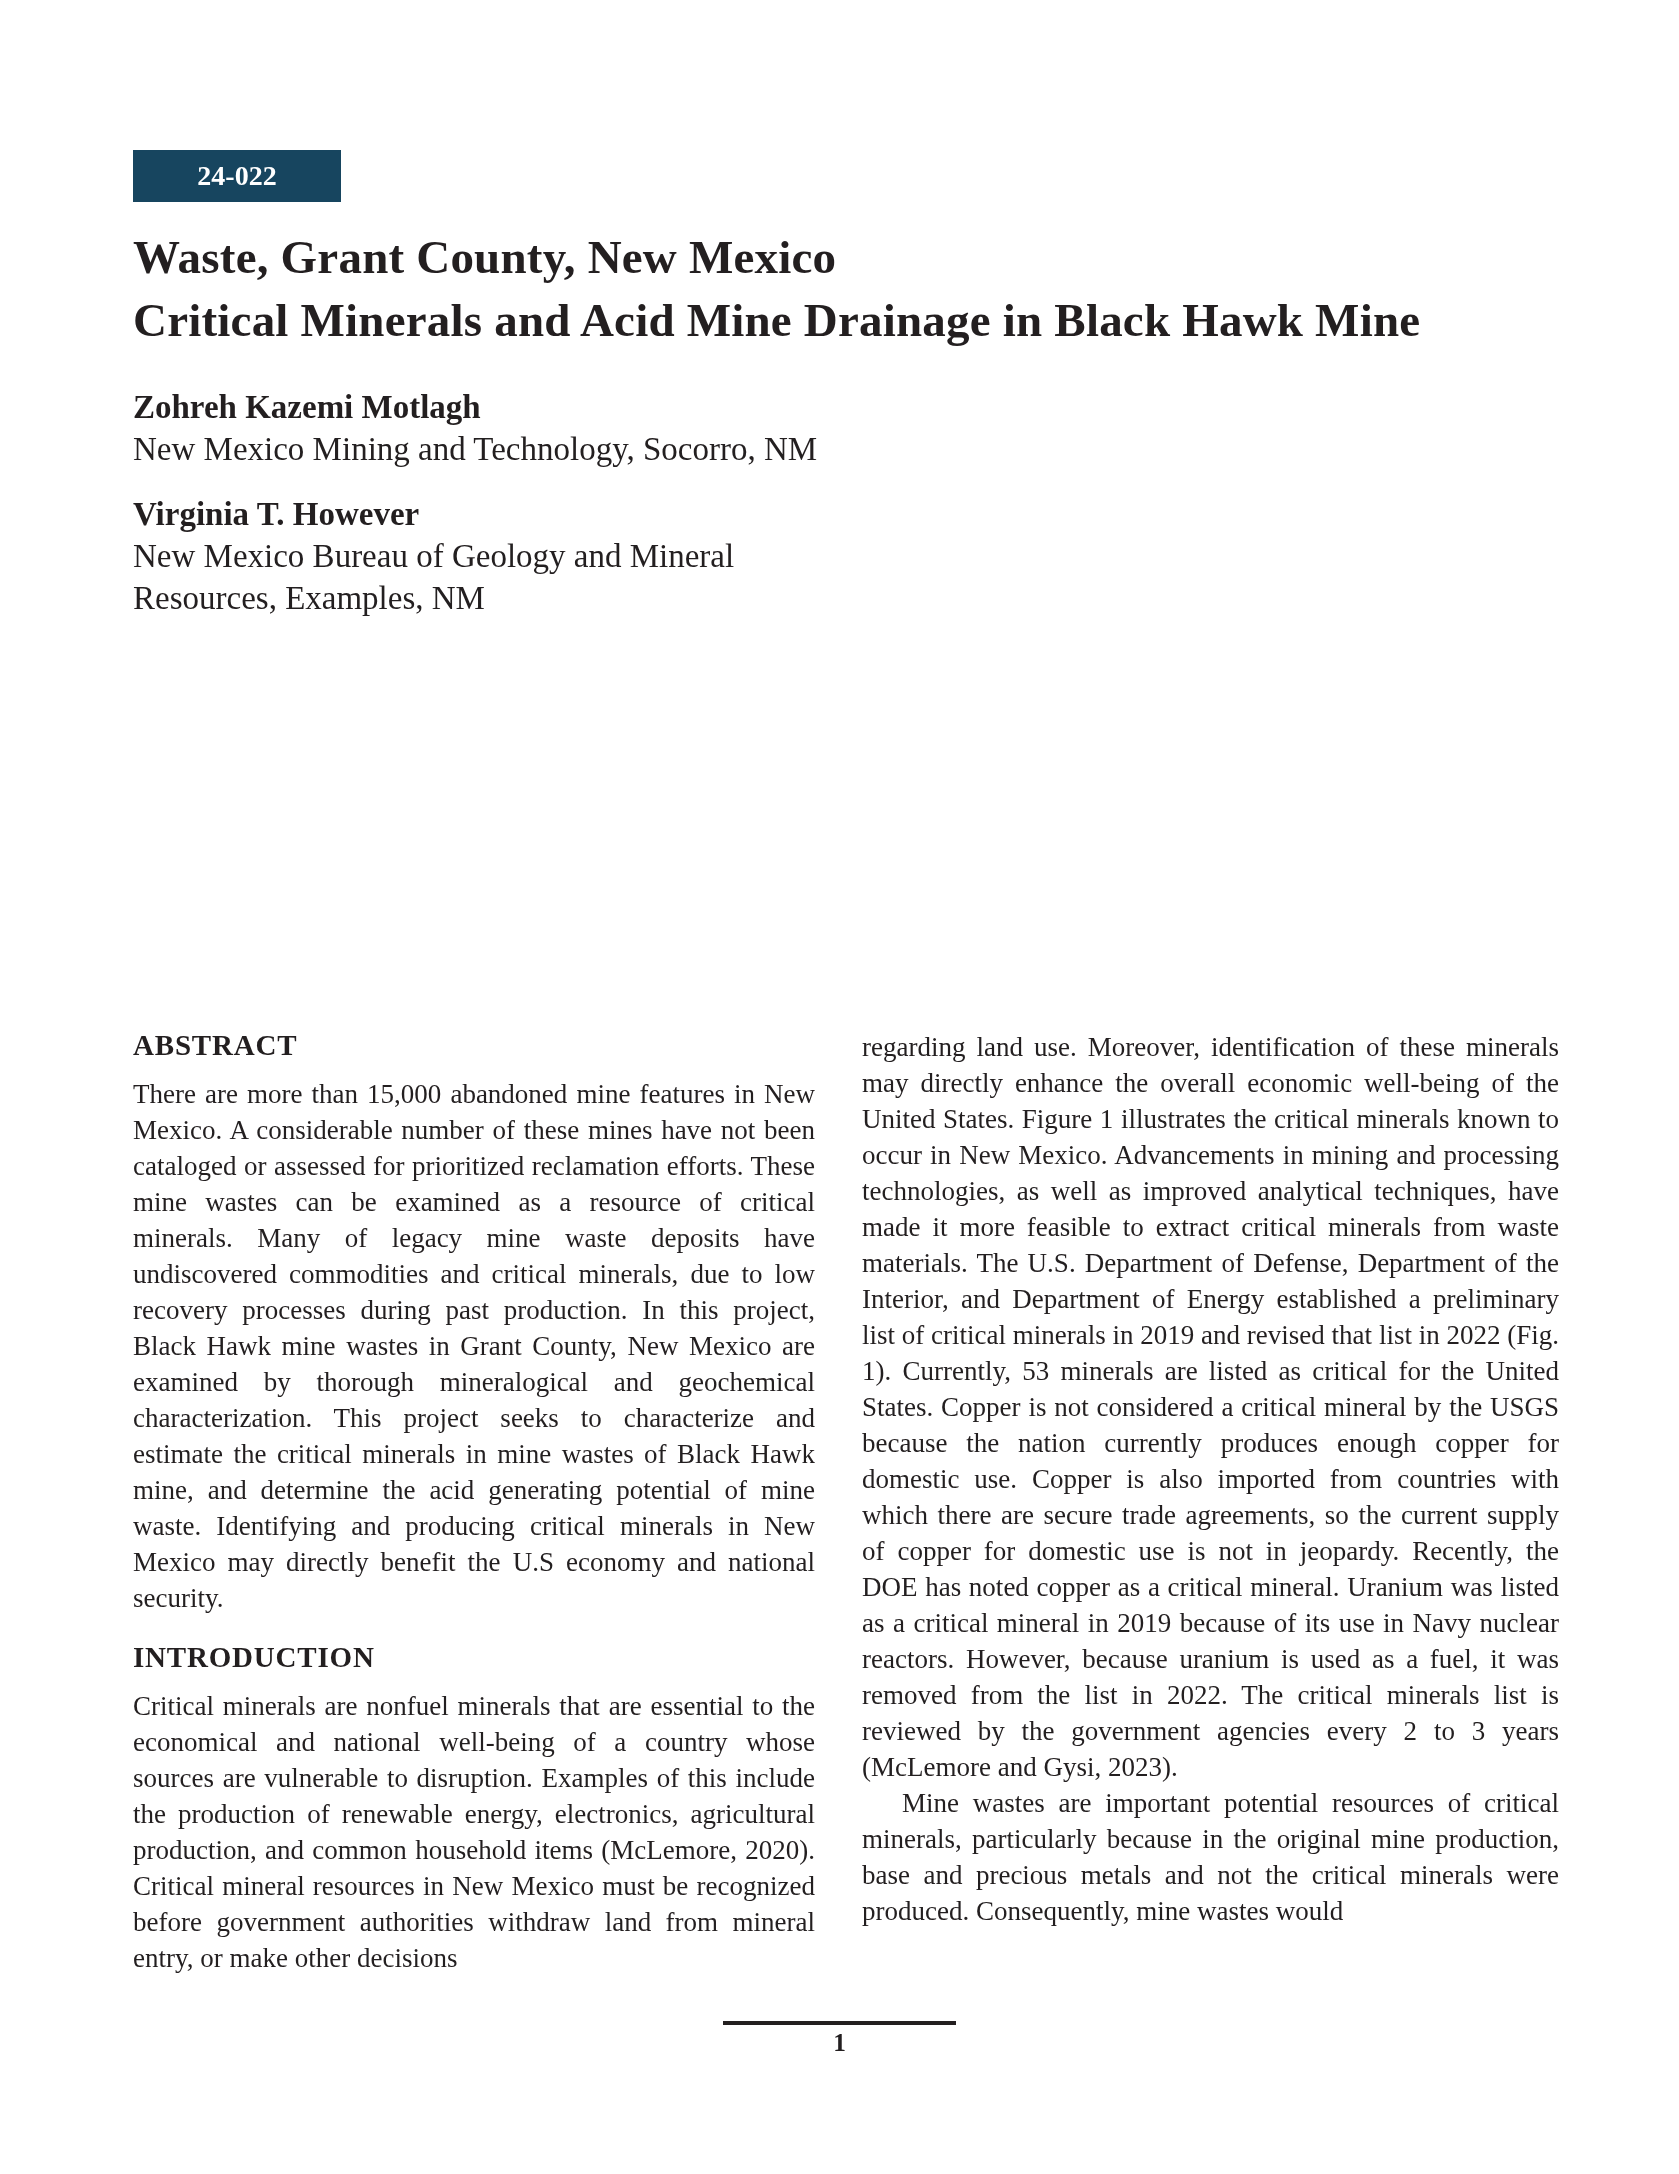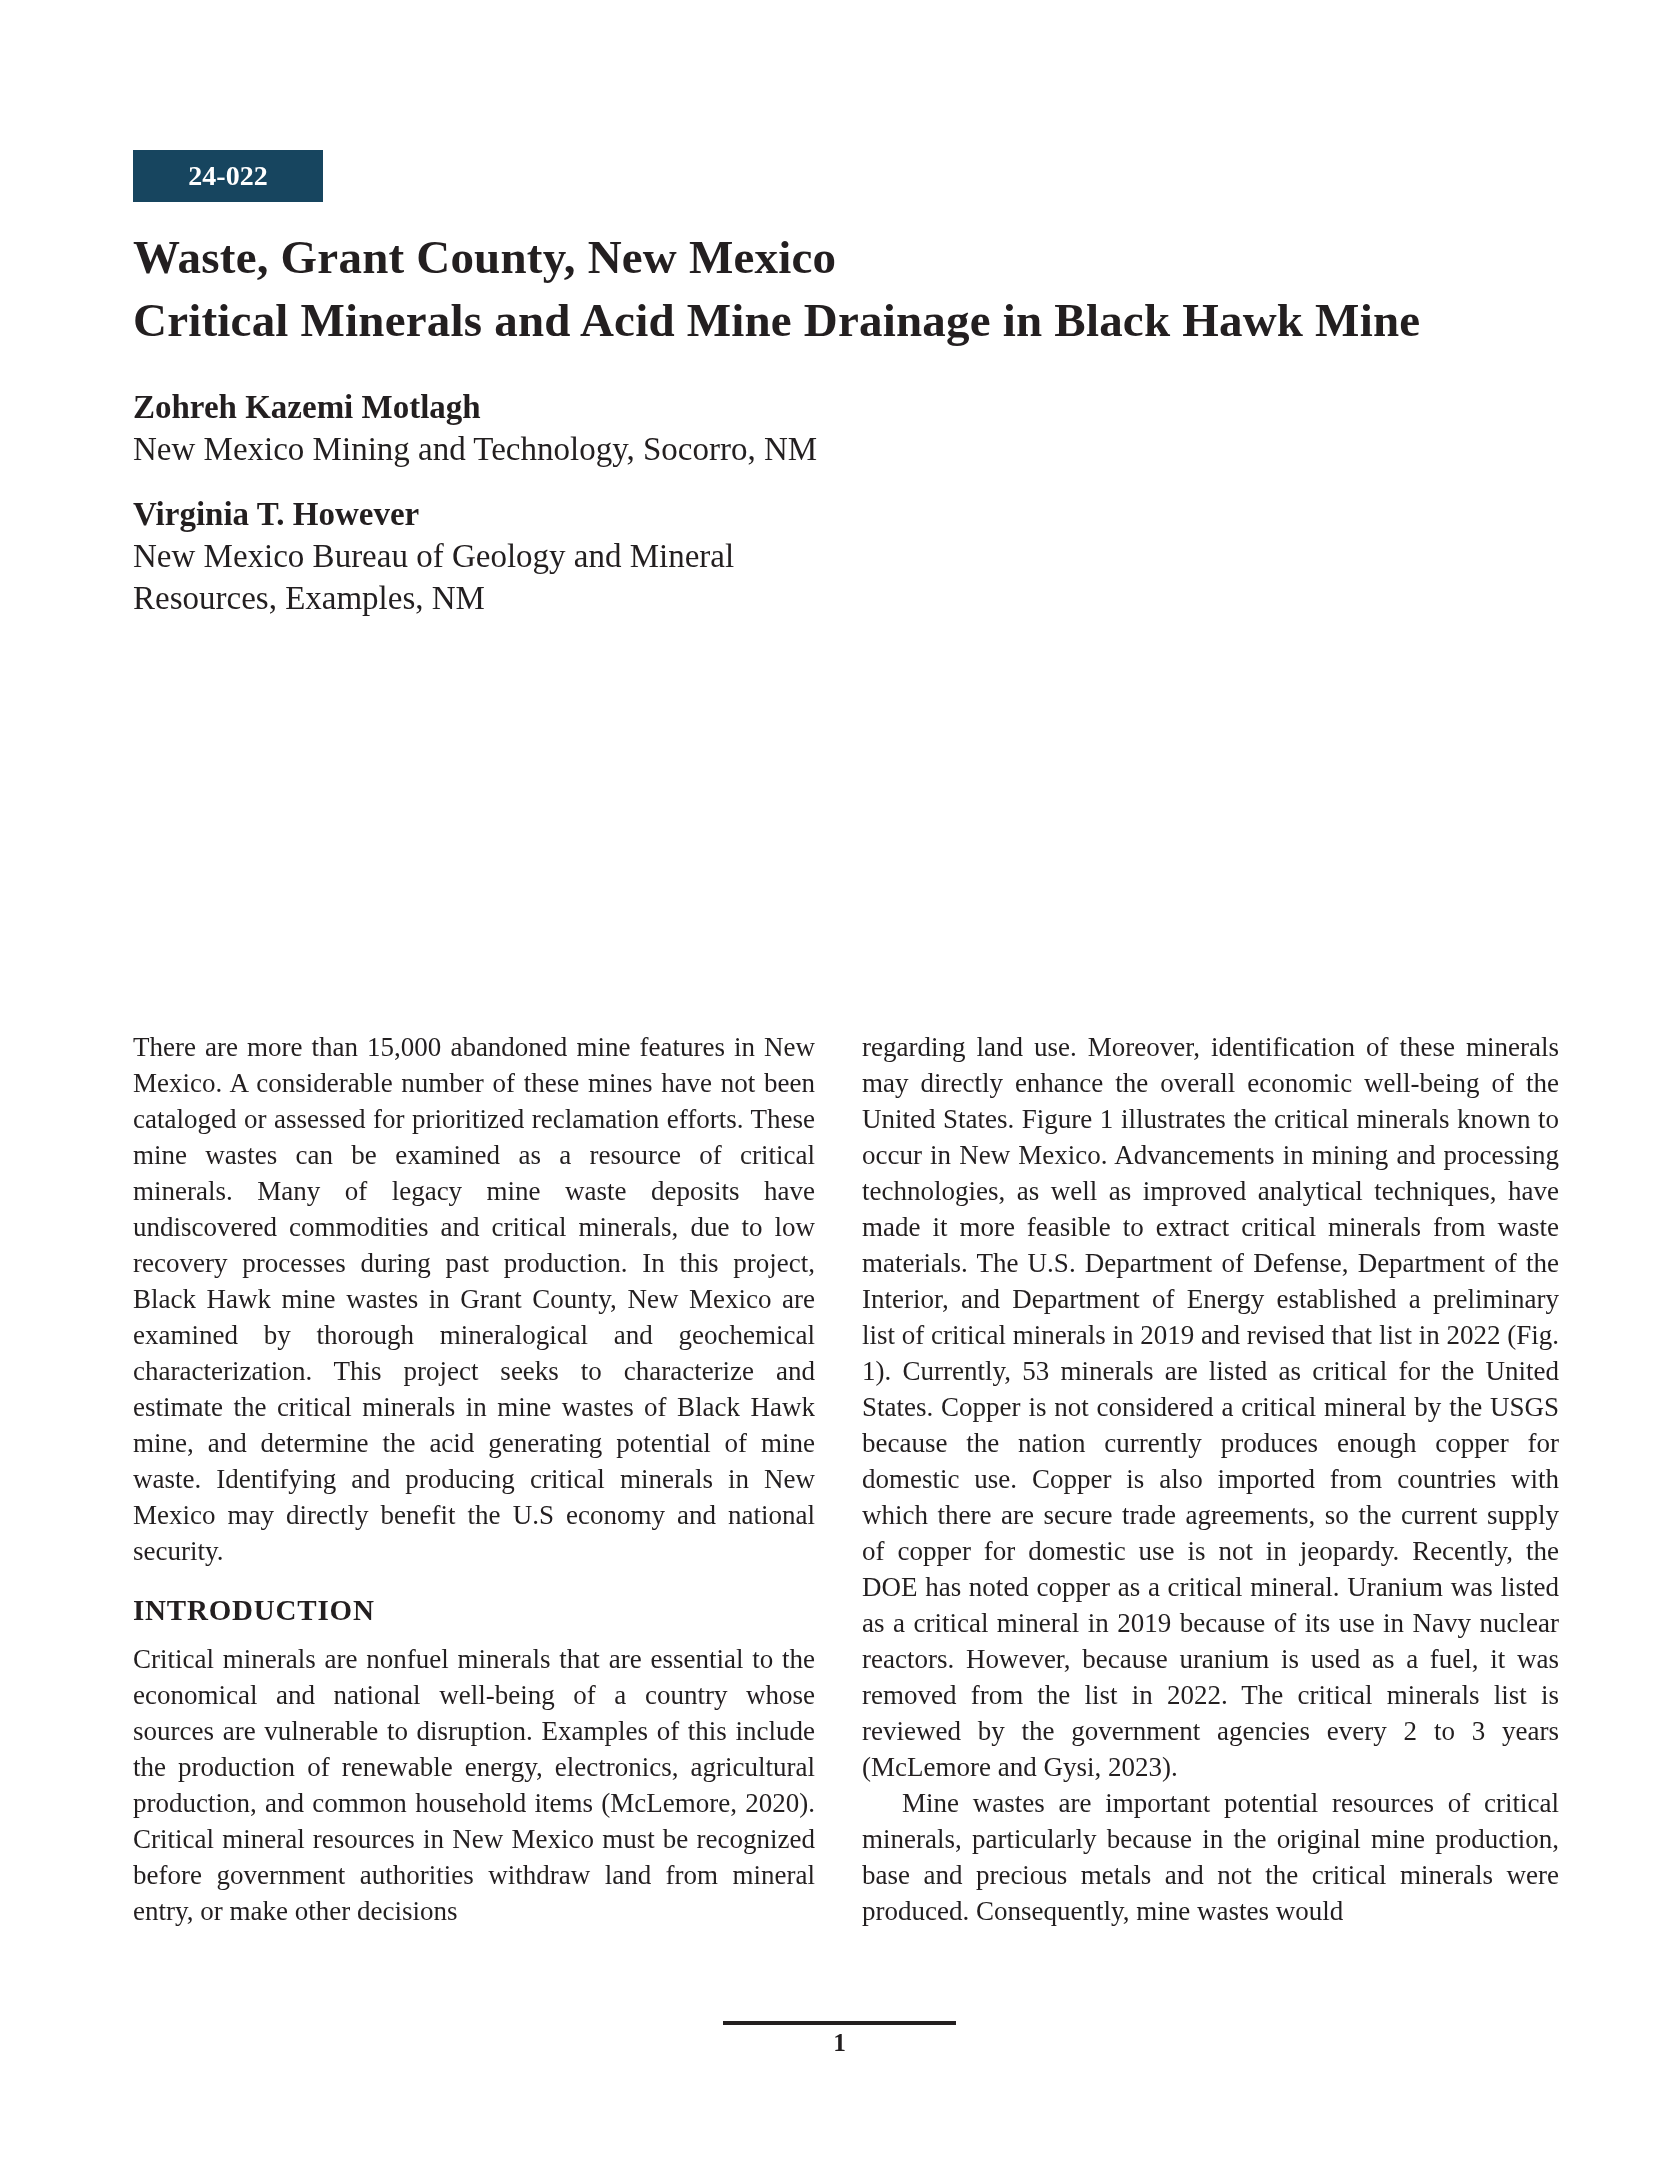--- a/index.html
+++ b/index.html
@@ -13,21 +13,21 @@
     height: 2174px;
     background: #ffffff;
     font-family: "Liberation Serif", "DejaVu Serif", serif;
     color: #231f20;
     overflow: hidden;
   }
   .report-badge {
     position: absolute;
     left: 133px;
     top: 150px;
-    width: 190px;
+    width: 208px;
     height: 52px;
     background: #17455f;
     color: #ffffff;
     display: flex;
     align-items: center;
     justify-content: center;
     font-size: 28px;
     font-weight: bold;
   }
   .title-block {
@@ -114,20 +114,21 @@
     </div>
     <div class="author-group">
       <div class="author-name">Virginia T. However</div>
       <div>New Mexico Bureau of Geology and Mineral</div>
       <div>Resources, Examples, NM</div>
     </div>
   </div>
 
   <div class="columns">
     <div class="col-left">
+      <h2 class="section-heading">ABSTRACT</h2>
       <p class="body-text">There are more than 15,000 abandoned mine features in New Mexico. A considerable number of these mines have not been cataloged or assessed for prioritized reclamation efforts. These mine wastes can be examined as a resource of critical minerals. Many of legacy mine waste deposits have undiscovered commodities and critical minerals, due to low recovery processes during past production. In this project, Black Hawk mine wastes in Grant County, New Mexico are examined by thorough mineralogical and geochemical characterization. This project seeks to characterize and estimate the critical minerals in mine wastes of Black Hawk mine, and determine the acid generating potential of mine waste. Identifying and producing critical minerals in New Mexico may directly benefit the U.S economy and national security.</p>
       <h2 class="section-heading heading-intro">INTRODUCTION</h2>
       <p class="body-text">Critical minerals are nonfuel minerals that are essential to the economical and national well-being of a country whose sources are vulnerable to disruption. Examples of this include the production of renewable energy, electronics, agricultural production, and common household items (McLemore, 2020). Critical mineral resources in New Mexico must be recognized before government authorities withdraw land from mineral entry, or make other decisions</p>
     </div>
     <div class="col-right">
       <p class="body-text">regarding land use. Moreover, identification of these minerals may directly enhance the overall economic well-being of the United States. Figure 1 illustrates the critical minerals known to occur in New Mexico. Advancements in mining and processing technologies, as well as improved analytical techniques, have made it more feasible to extract critical minerals from waste materials. The U.S. Department of Defense, Department of the Interior, and Department of Energy established a preliminary list of critical minerals in 2019 and revised that list in 2022 (Fig. 1). Currently, 53 minerals are listed as critical for the United States. Copper is not considered a critical mineral by the USGS because the nation currently produces enough copper for domestic use. Copper is also imported from countries with which there are secure trade agreements, so the current supply of copper for domestic use is not in jeopardy. Recently, the DOE has noted copper as a critical mineral. Uranium was listed as a critical mineral in 2019 because of its use in Navy nuclear reactors. However, because uranium is used as a fuel, it was removed from the list in 2022. The critical minerals list is reviewed by the government agencies every 2 to 3 years (McLemore and Gysi, 2023).</p>
       <p class="body-text indent-first">Mine wastes are important potential resources of critical minerals, particularly because in the original mine production, base and precious metals and not the critical minerals were produced. Consequently, mine wastes would</p>
     </div>
   </div>
 

